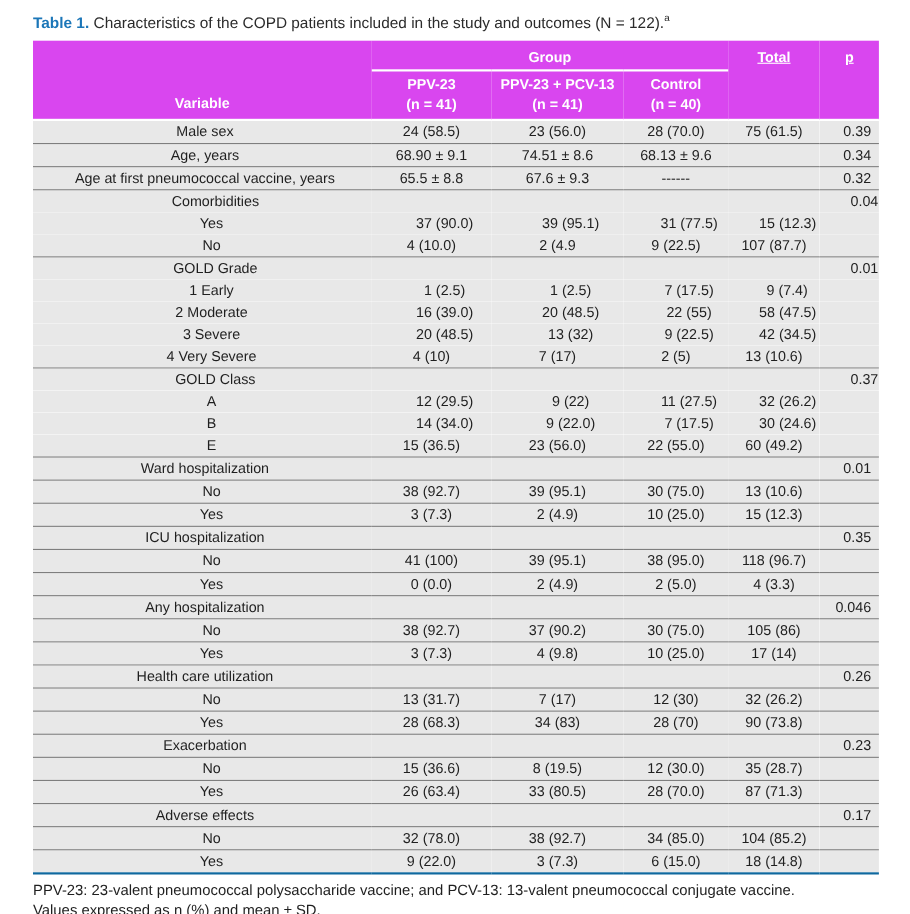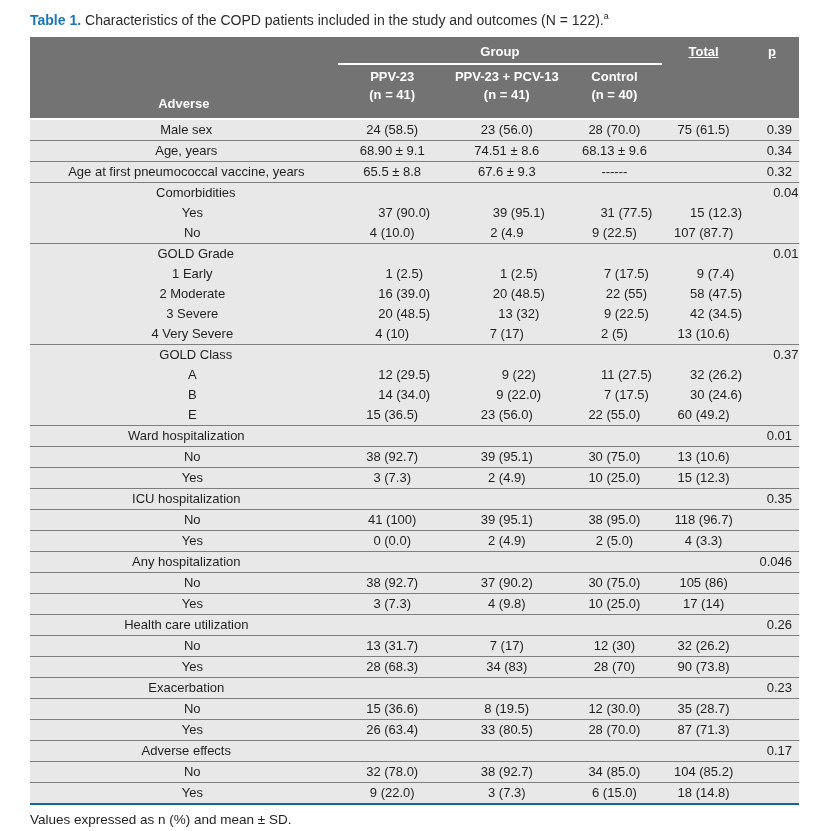--- a/index.html
+++ b/index.html
@@ -43,33 +43,33 @@
     font-size: 13px;
   }
   col.c-var   { width: 40.0%; }
   col.c-ppv   { width: 14.2%; }
   col.c-both  { width: 15.6%; }
   col.c-ctrl  { width: 12.4%; }
   col.c-total { width: 10.8%; }
   col.c-p     { width: 7.0%;  }
 
   thead th {
-    background: #737373;
+    background: #d946ef;
     color: #ffffff;
     font-weight: bold;
     text-align: center;
     padding: 3px 2px;
     border-bottom: 2px solid #ffffff;
     font-size: 13px;
     line-height: 1.35;
   }
   thead tr.head-top th { padding-top: 6px; }
   th.h-variable { vertical-align: bottom; padding-bottom: 6px; }
   th.h-total, th.h-p { vertical-align: top; text-decoration: underline; }
-  th.h-sub { vertical-align: bottom; padding-bottom: 15px; }
+  th.h-sub { vertical-align: bottom; padding-bottom: 5px; }
   th.h-sub .sub-line { display: block; }
 
   tbody td {
     background: #e8e8e8;
     color: #1f1f1f;
     height: 20px;
     padding: 0 4px;
     border-bottom: 1px solid #7e7e7e;
     text-align: center;
     line-height: 1.1;
@@ -108,21 +108,21 @@
     <colgroup>
       <col class="c-var">
         <col class="c-ppv">
         <col class="c-both">
         <col class="c-ctrl">
         <col class="c-total">
         <col class="c-p">
     </colgroup>
     <thead>
       <tr class="head-top">
-        <th class="h-variable" rowspan="2">Adverse</th>
+        <th class="h-variable" rowspan="2">Variable</th>
         <th class="h-group" colspan="3">Group</th>
         <th class="h-total" rowspan="2">Total</th>
         <th class="h-p" rowspan="2">p</th>
       </tr>
       <tr class="head-sub">
         <th class="h-sub">
           <span class="sub-line">PPV-23</span>
           <span class="sub-line">(n = 41)</span>
         </th>
         <th class="h-sub">
@@ -397,16 +397,17 @@
           <td>9 (22.0)</td>
           <td>3 (7.3)</td>
           <td>6 (15.0)</td>
           <td>18 (14.8)</td>
           <td></td>
         </tr>
       </tbody>
   </table>
 
   <div class="footnotes">
+    <div>PPV-23: 23-valent pneumococcal polysaccharide vaccine; and PCV-13: 13-valent pneumococcal conjugate vaccine.</div>
     <div>Values expressed as n (%) and mean ± SD.</div>
   </div>
 
 </div>
 
 </body></html>

